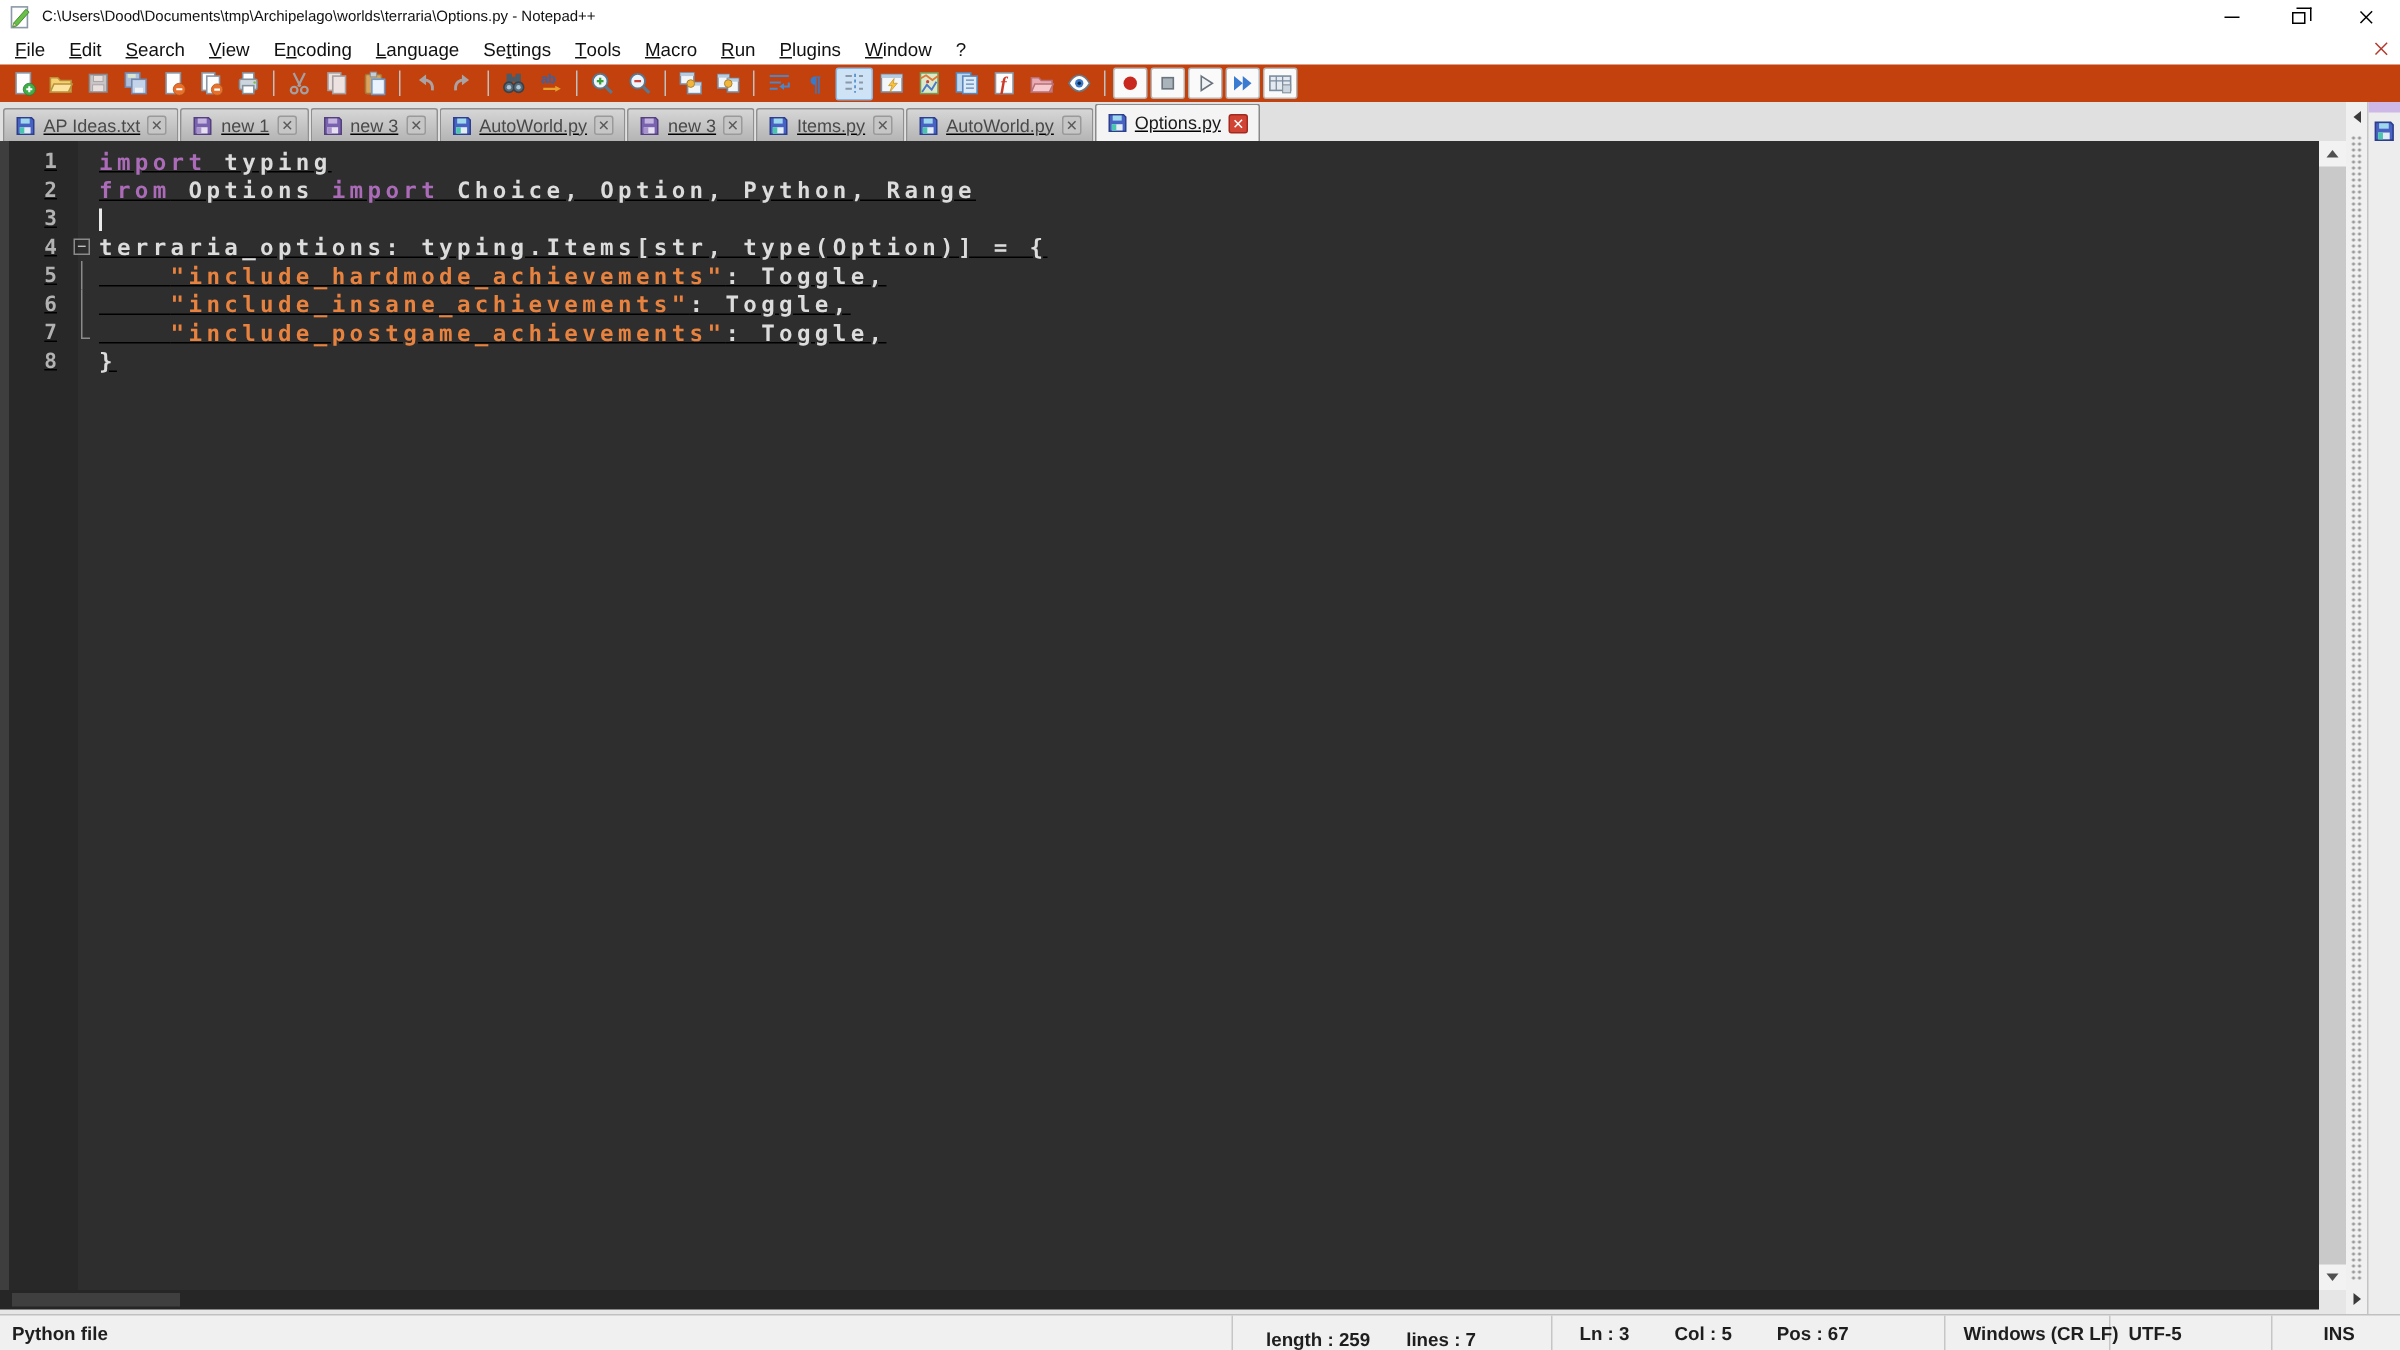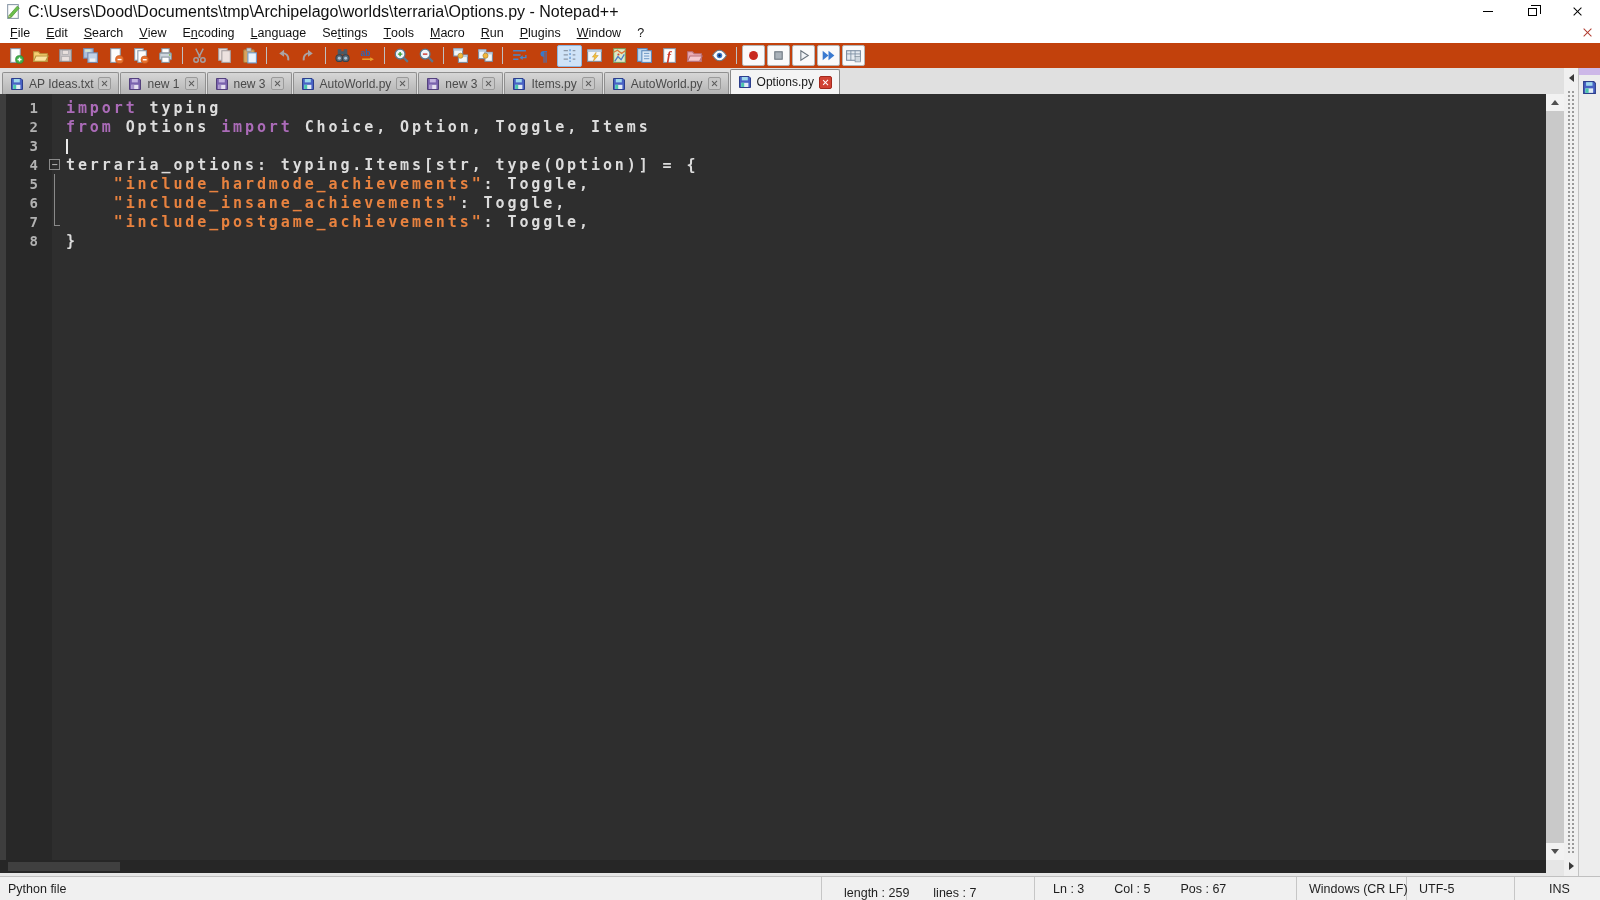--- a/index.html
+++ b/index.html
@@ -5,21 +5,21 @@
   * { margin:0; padding:0; box-sizing:border-box; }
   html,body { width:1600px; height:900px; overflow:hidden; background:#fff;
               font-family:"Liberation Sans", sans-serif; }
   :root{
     --kw:#ab6bb8; --str:#e8823f; --def:#dcdcdc;
     --edbg:#2e2e2e; --numbg:#282828; --edge:#3e3e3e;
   }
   .window{ width:1600px; height:900px; display:flex; flex-direction:column; background:#fff; }
 
   
-  .titlebar{ height:23px; display:flex; align-items:center; background:#fff; color:#111; font-size:16px; flex:0 0 auto;}
+  .titlebar{ height:23px; display:flex; align-items:center; background:#fff; color:#111; font-size:10px; flex:0 0 auto;}
   .app-icon{ width:17px; height:17px; margin:0 6px 0 5px; display:flex; }
   .title-text{ white-space:nowrap; }
   .win-controls{ margin-left:auto; display:flex; height:100%; }
   .win-btn{ width:45px; height:100%; display:flex; align-items:center; justify-content:center; color:#000; }
   .glyph-min{ width:10px; height:1px; background:#000; display:inline-block; }
   .glyph-restore{ width:9px; height:8px; border:1px solid #000; position:relative; display:inline-block; background:#fff;}
   .glyph-restore::before{ content:""; position:absolute; left:2px; top:-4px; width:9px; height:8px; border:1px solid #000; border-bottom:none; border-left:none; }
   .xi{ position:relative; width:11px; height:11px; display:inline-block; }
   .xi::before,.xi::after{ content:""; position:absolute; left:5px; top:0; width:1.2px; height:11px; background:currentColor; }
   .xi::before{ transform:rotate(45deg);} .xi::after{ transform:rotate(-45deg);}
@@ -33,21 +33,21 @@
   .menu-close-x .xi{ width:10px; height:10px; }
 
   
   .toolbar{ height:25px; background:#c2410c; display:flex; align-items:center; padding-left:3px; flex:0 0 auto;}
   .tbtn{ width:25px; height:22px; display:flex; align-items:center; justify-content:center; border:1px solid transparent; border-radius:2px;}
   .tbtn.active{ background:#cfe3f7; border-color:#89b7e3; }
   .tbtn.boxed{ border-color:#b5b5b5; background:#fafafa; width:23px; height:21px; margin:0 1px; }
   .tsep{ width:1px; height:17px; background:#c0c0c0; margin:0 4px; }
 
   
-  .main-row{ height:808px; display:flex; flex:0 0 auto; }
+  .main-row{ height:808px; display:flex; flex:0 0 auto;text-decoration:underline; }
   .left-col{ width:1564px; display:flex; flex-direction:column; background:#e6e6e6; }
 
   
   .tabbar{ height:26px; background:#e0e0e0; display:flex; align-items:flex-end; padding-left:2px; flex:0 0 auto; overflow:hidden;}
   .tab{ display:flex; align-items:center; gap:5px; padding:0 7px; height:22px; margin-right:1px;
         background:linear-gradient(#d6d6d6,#b4b4b4); border:1px solid #909090; border-bottom:none;
         font-size:12px; color:#4a4a4a; border-radius:2px 2px 0 0; white-space:nowrap;}
   .tab.active{ height:25px; background:#f4f4f4; color:#1a1a1a; border-color:#8a8a8a; }
   .tab-x{ width:13px; height:13px; display:flex; align-items:center; justify-content:center;
           background:#c6c6c6; border:1px solid #9a9a9a; border-radius:2px; color:#5a5a5a;}
@@ -90,21 +90,21 @@
   .grip-col{ width:14px; display:flex; flex-direction:column; align-items:center; padding:6px 0; }
   .grip-dots{ width:8px; flex:1; margin:8px 0;
               background-image:radial-gradient(#9a9a9a 1px, transparent 1.1px); background-size:4px 4px; }
   .panel-sliver{ width:22px; background:#ededed; border-left:1px solid #c4c4c4; display:flex; flex-direction:column; align-items:center;}
   .sliver-cap{ width:100%; height:7px; background:#cdb8e8; }
   .panel-sliver svg{ margin-top:5px; }
 
   
   .statusbar{ height:24px; background:#f0f0f0; border-top:1px solid #c0c0c0; display:flex; align-items:stretch;
               font-size:12.5px; color:#1e1e1e; flex:0 0 auto;}
-  .sseg{ display:flex; align-items:center; border-right:1px solid #c6c6c6; white-space:nowrap; }
+  .sseg{ display:flex; align-items:center; border-right:1px solid #c6c6c6; white-space:nowrap;font-weight:bold; }
   .s1{ width:822px; padding-left:8px; }
   .s2{ width:213px; padding-left:22px; gap:24px;align-items:flex-end; }
   .s3{ width:262px; padding-left:18px; gap:30px; }
   .s4{ width:110px; padding-left:12px; }
   .s5{ width:108px; padding-left:12px; }
   .s6{ flex:1; padding-left:34px; border-right:none; }
 </style>
 </head>
 <body>
 
@@ -567,21 +567,21 @@
       <div class="editor-wrap">
         <div class="editor">
             <div class="crow">
               <div class="lnum">1</div>
               <div class="fold"></div>
               <div class="code"><span class="kw">import</span><span class="def"> typing</span></div>
             </div>
             <div class="crow">
               <div class="lnum">2</div>
               <div class="fold"></div>
-              <div class="code"><span class="kw">from</span><span class="def"> Options </span><span class="kw">import</span><span class="def"> Choice, Option, Toggle, Items</span></div>
+              <div class="code"><span class="kw">from</span><span class="def"> Options </span><span class="kw">import</span><span class="def"> Choice, Option, Python, Range</span></div>
             </div>
             <div class="crow">
               <div class="lnum">3</div>
               <div class="fold"></div>
               <div class="code"><span class="caret"></span></div>
             </div>
             <div class="crow">
               <div class="lnum">4</div>
               <div class="fold">
                 <div class="fold-box">−</div>

